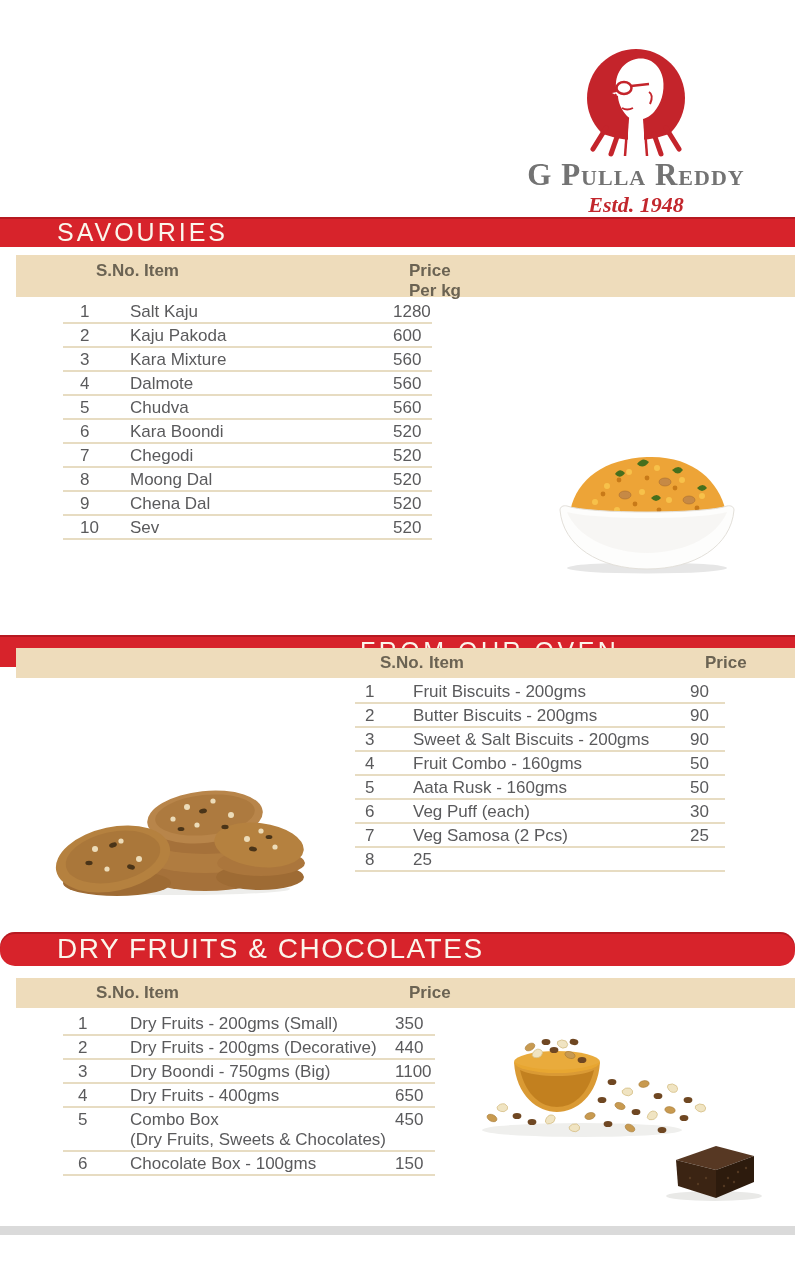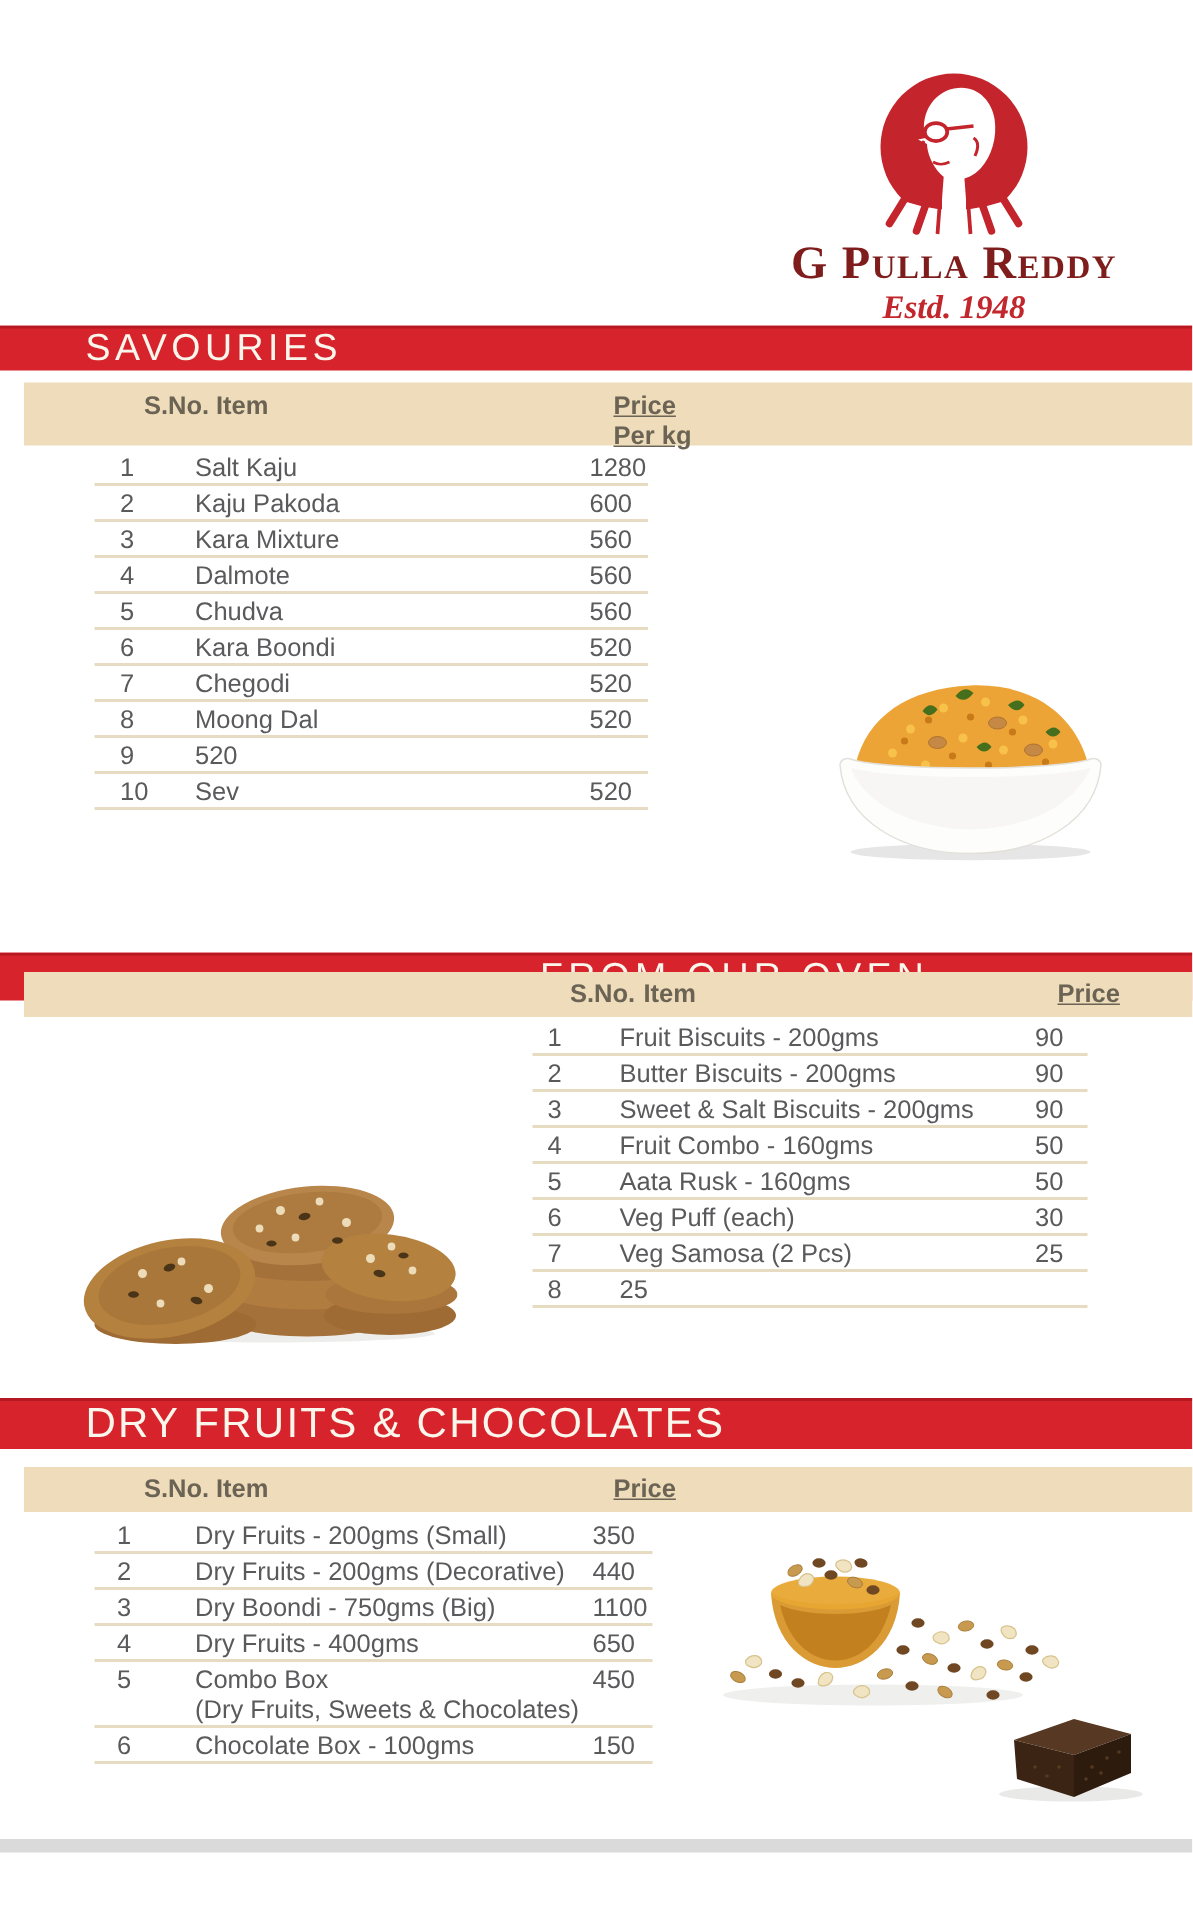--- a/index.html
+++ b/index.html
@@ -3,43 +3,43 @@
 <meta charset="utf-8">
 <style>
   html,body{margin:0;padding:0;background:#ffffff;}
   .page{position:relative;width:795px;height:1280px;background:#ffffff;overflow:hidden;
         font-family:"Liberation Sans","DejaVu Sans",sans-serif;}
 
   
   .logo-block{position:absolute;left:518px;top:46px;width:236px;text-align:center;}
   .logo-block svg{display:block;margin:0 auto;}
   .brand-name{font-family:"Liberation Serif","DejaVu Serif",serif;font-variant:small-caps;
-              font-weight:bold;font-size:31px;letter-spacing:1px;color:#7f1d1d;line-height:30px;margin-top:2px;}
+              font-weight:bold;font-size:31px;letter-spacing:1px;color:#737373;line-height:30px;margin-top:2px;}
   .brand-estd{font-family:"Liberation Serif","DejaVu Serif",serif;font-style:italic;font-weight:bold;
               font-size:22px;color:#c2272d;margin-top:2px;}
 
   
   .bar{position:absolute;left:0;width:795px;background:#d7232b;color:#fbf6ec;
        display:flex;align-items:center;box-shadow:inset 0 2px 0 rgba(120,10,14,.35);}
   .bar .t{white-space:nowrap;}
   #bar1{top:217px;height:30px;}   #bar1 .t{margin-left:57px;font-size:25px;letter-spacing:3px;}
   #bar2{top:607px;height:32px;margin-top:28px;}   #bar2 .t{margin-left:360px;font-size:25px;letter-spacing:3.5px;}
-  #bar3{top:932px;height:34px;}   #bar3 .t{margin-left:57px;font-size:28px;letter-spacing:1.5px;}
+  #bar3{top:932px;height:34px;border-radius:15px;}   #bar3 .t{margin-left:57px;font-size:28px;letter-spacing:1.5px;}
 
   
   .thead{position:absolute;left:16px;width:795px;background:#eedcbb;color:#6b6353;
          font-weight:bold;font-size:17px;}
   .thead .th{position:absolute;line-height:20px;}
   #thead1{top:255px;height:42px;}
   #thead1 .th-sno{left:80px;top:6px;} #thead1 .th-item{left:128px;top:6px;} #thead1 .th-price{left:393px;top:6px;}
   #thead2{top:648px;height:30px;}
   #thead2 .th-sno{left:364px;top:5px;} #thead2 .th-item{left:413px;top:5px;} #thead2 .th-price{left:689px;top:5px;}
   #thead3{top:978px;height:30px;}
   #thead3 .th-sno{left:80px;top:5px;} #thead3 .th-item{left:128px;top:5px;} #thead3 .th-price{left:393px;top:5px;}
-  .th-price span{display:block;text-decoration:underline;}
+  .th-price span{display:block;}
 
   
   .rows{position:absolute;font-size:17px;color:#5a5a5c;}
   #rows1{left:63px;top:300px;width:369px;}
   #rows2{left:355px;top:680px;width:370px;}
   #rows3{left:63px;top:1012px;width:372px;}
   .mrow{display:grid;align-items:start;border-bottom:2px solid #e7dcc2;padding-top:2px;line-height:20px;}
   #rows1 .mrow{grid-template-columns:67px 263px 1fr;}
   #rows2 .mrow{grid-template-columns:58px 277px 1fr;}
   #rows3 .mrow{grid-template-columns:67px 265px 1fr;}
@@ -138,20 +138,21 @@
         <span class="c-item"><span class="l1">Chegodi</span></span>
         <span class="c-price">520</span>
       </div>
       <div class="mrow">
         <span class="c-sno">8</span>
         <span class="c-item"><span class="l1">Moong Dal</span></span>
         <span class="c-price">520</span>
       </div>
       <div class="mrow">
         <span class="c-sno">9</span>
+        <span class="c-item"><span class="l1">Chena Dal</span></span>
         <span class="c-price">520</span>
       </div>
       <div class="mrow">
         <span class="c-sno">10</span>
         <span class="c-item"><span class="l1">Sev</span></span>
         <span class="c-price">520</span>
       </div>
     </div>
 
   <svg class="photo" id="photo-bowl" width="200" height="135" viewBox="0 0 200 135">

